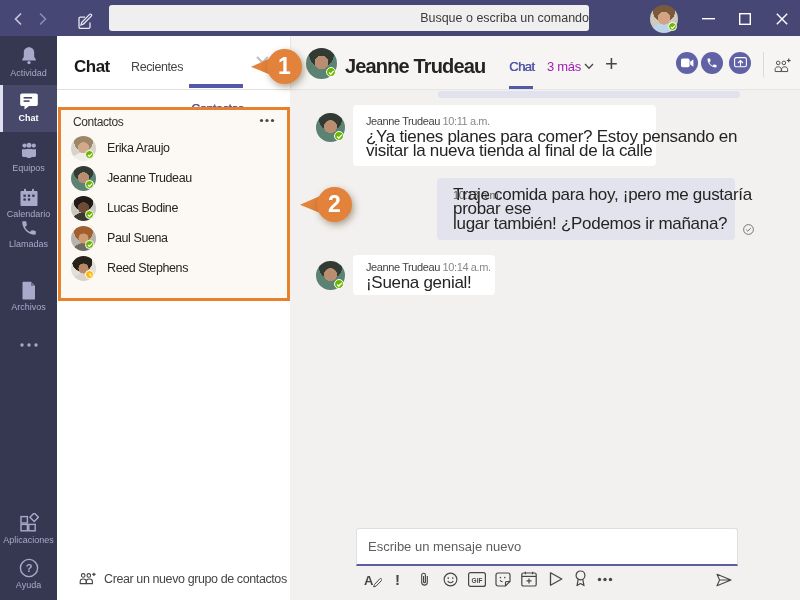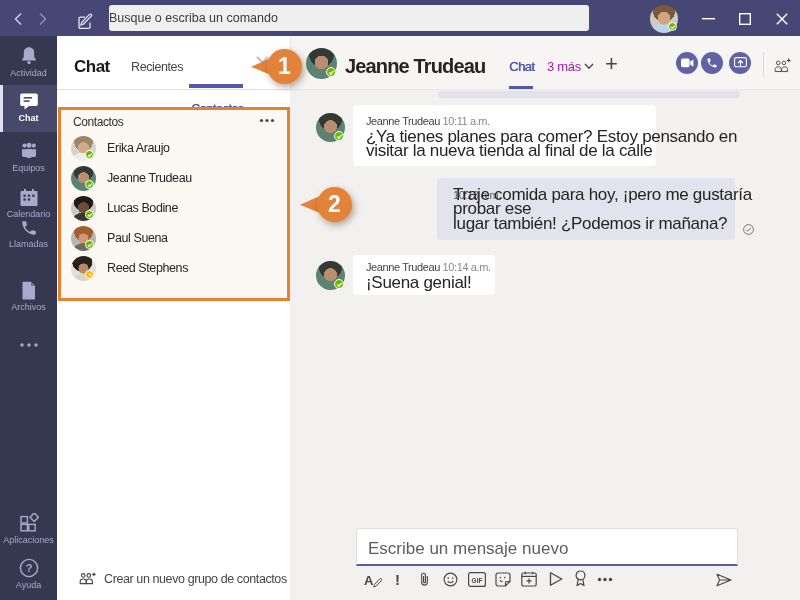--- a/index.html
+++ b/index.html
@@ -2,21 +2,21 @@
 <html><head>
 <meta charset="utf-8">
 <style>
   * { margin:0; padding:0; box-sizing:border-box; }
   html,body { width:800px; height:600px; overflow:hidden; }
   body { font-family:"Liberation Sans", sans-serif; position:relative; background:#fff; }
   .abs { position:absolute; }
   
   #titlebar { left:0; top:0; width:800px; height:36px; background:#464775; }
   #searchbox { left:109px; top:5px; width:480px; height:26px; background:#F0EFEF; border-radius:3px;
-    color:#3b3a39; font-size:12.5px; text-align:left; line-height:26px; }
+    color:#3b3a39; font-size:12.5px; text-align:right; line-height:26px; }
   
   #rail { left:0; top:36px; width:57px; height:564px; background:#363751; }
   .railitem { width:57px; text-align:center; color:#A9AACB; font-size:9px; }
   .railitem svg { display:block; margin:0 auto 2px auto; }
   #railsel { left:0; top:85px; width:57px; height:47px; background:#47486A; border-left:3px solid #DFDFEF; }
   
   #leftpanel { left:57px; top:36px; width:233px; height:564px; background:#fff; }
   #lp-divider { left:57px; top:89px; width:233px; height:1px; background:#E3E1DF; }
   #chat-title { left:74px; top:57px; font-size:17px; font-weight:bold; letter-spacing:-0.5px; color:#1b1a19; }
   #tab-recientes { left:131px; top:60px; font-size:12.5px; letter-spacing:-0.4px; color:#484644; }
@@ -39,21 +39,21 @@
   .bubble { border-radius:4px; }
   .msg-name { font-size:11px; letter-spacing:-0.4px; color:#424242; }
   .msg-time { font-size:11px; letter-spacing:-0.4px; color:#8A8886; }
   .msg-text { font-size:17px; letter-spacing:-0.3px; color:#252423; line-height:14.4px; }
   
   .av { border-radius:50%; }
   .status { position:absolute; width:10px; height:10px; border-radius:50%; background:#6BB700; border:1.6px solid #fff; }
   .status svg{display:block}
   
   #composebox { left:356px; top:528px; width:382px; height:38px; background:#fff; border:1px solid #E1DFDD; border-bottom:2.5px solid #5B5E9E; border-radius:3px 3px 0 0; }
-  #composeph { left:368px; top:539px; font-size:17px; color:#605E5C;text-align:right; }
+  #composeph { left:368px; top:539px; font-size:13px; color:#605E5C;text-align:right; }
   .ticon { color:#484644; }
   
   .callout { width:35px; height:35px; border-radius:50%; background:#E2823B; box-shadow:2px 3px 7px rgba(90,60,20,0.45);
     color:#fff; font-size:23px; font-weight:bold; text-align:center; line-height:35px; }
   .ctail { background:#E2823B; }
 </style>
 </head>
 <body>
 
 <div class="abs" id="titlebar"></div>

